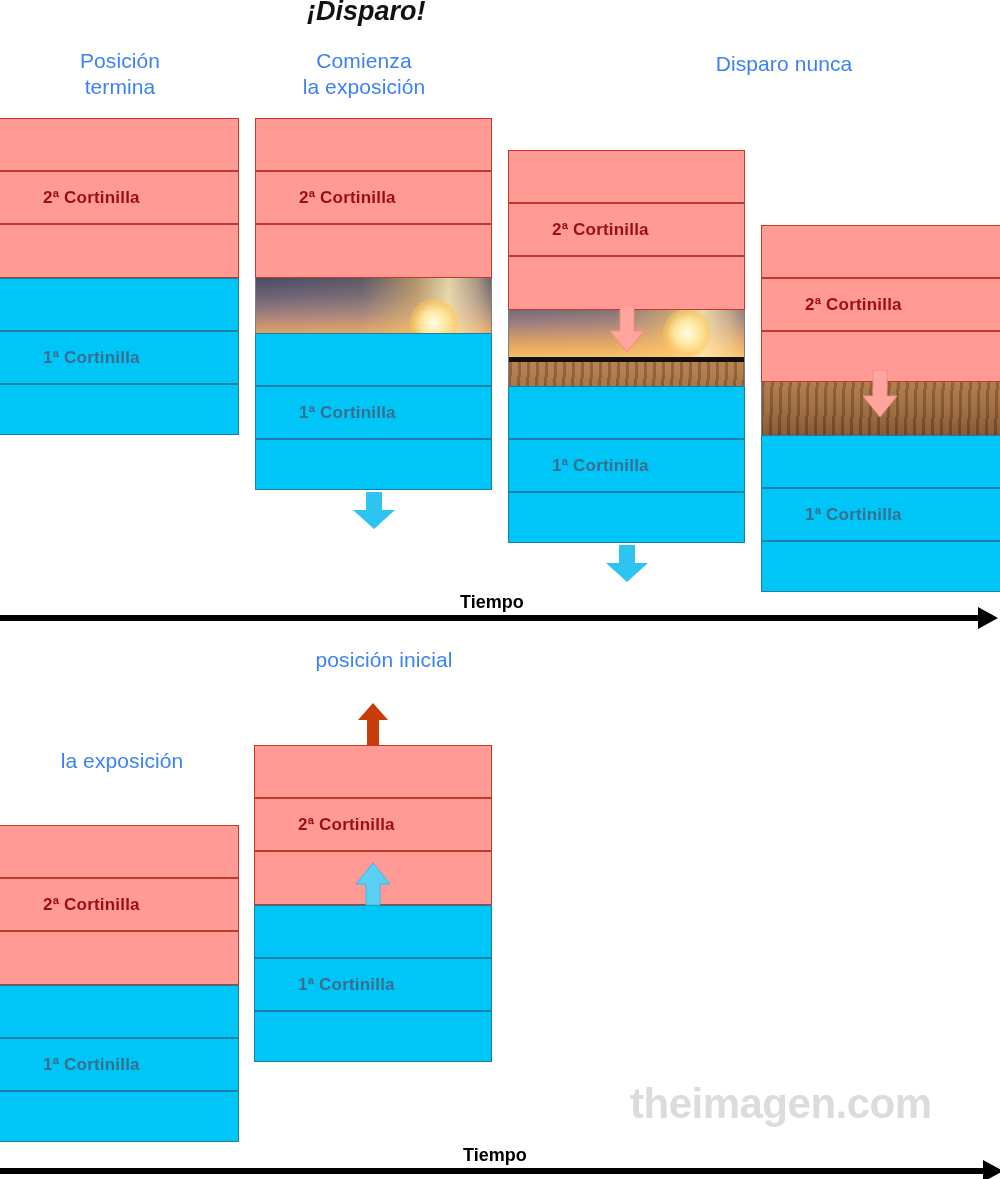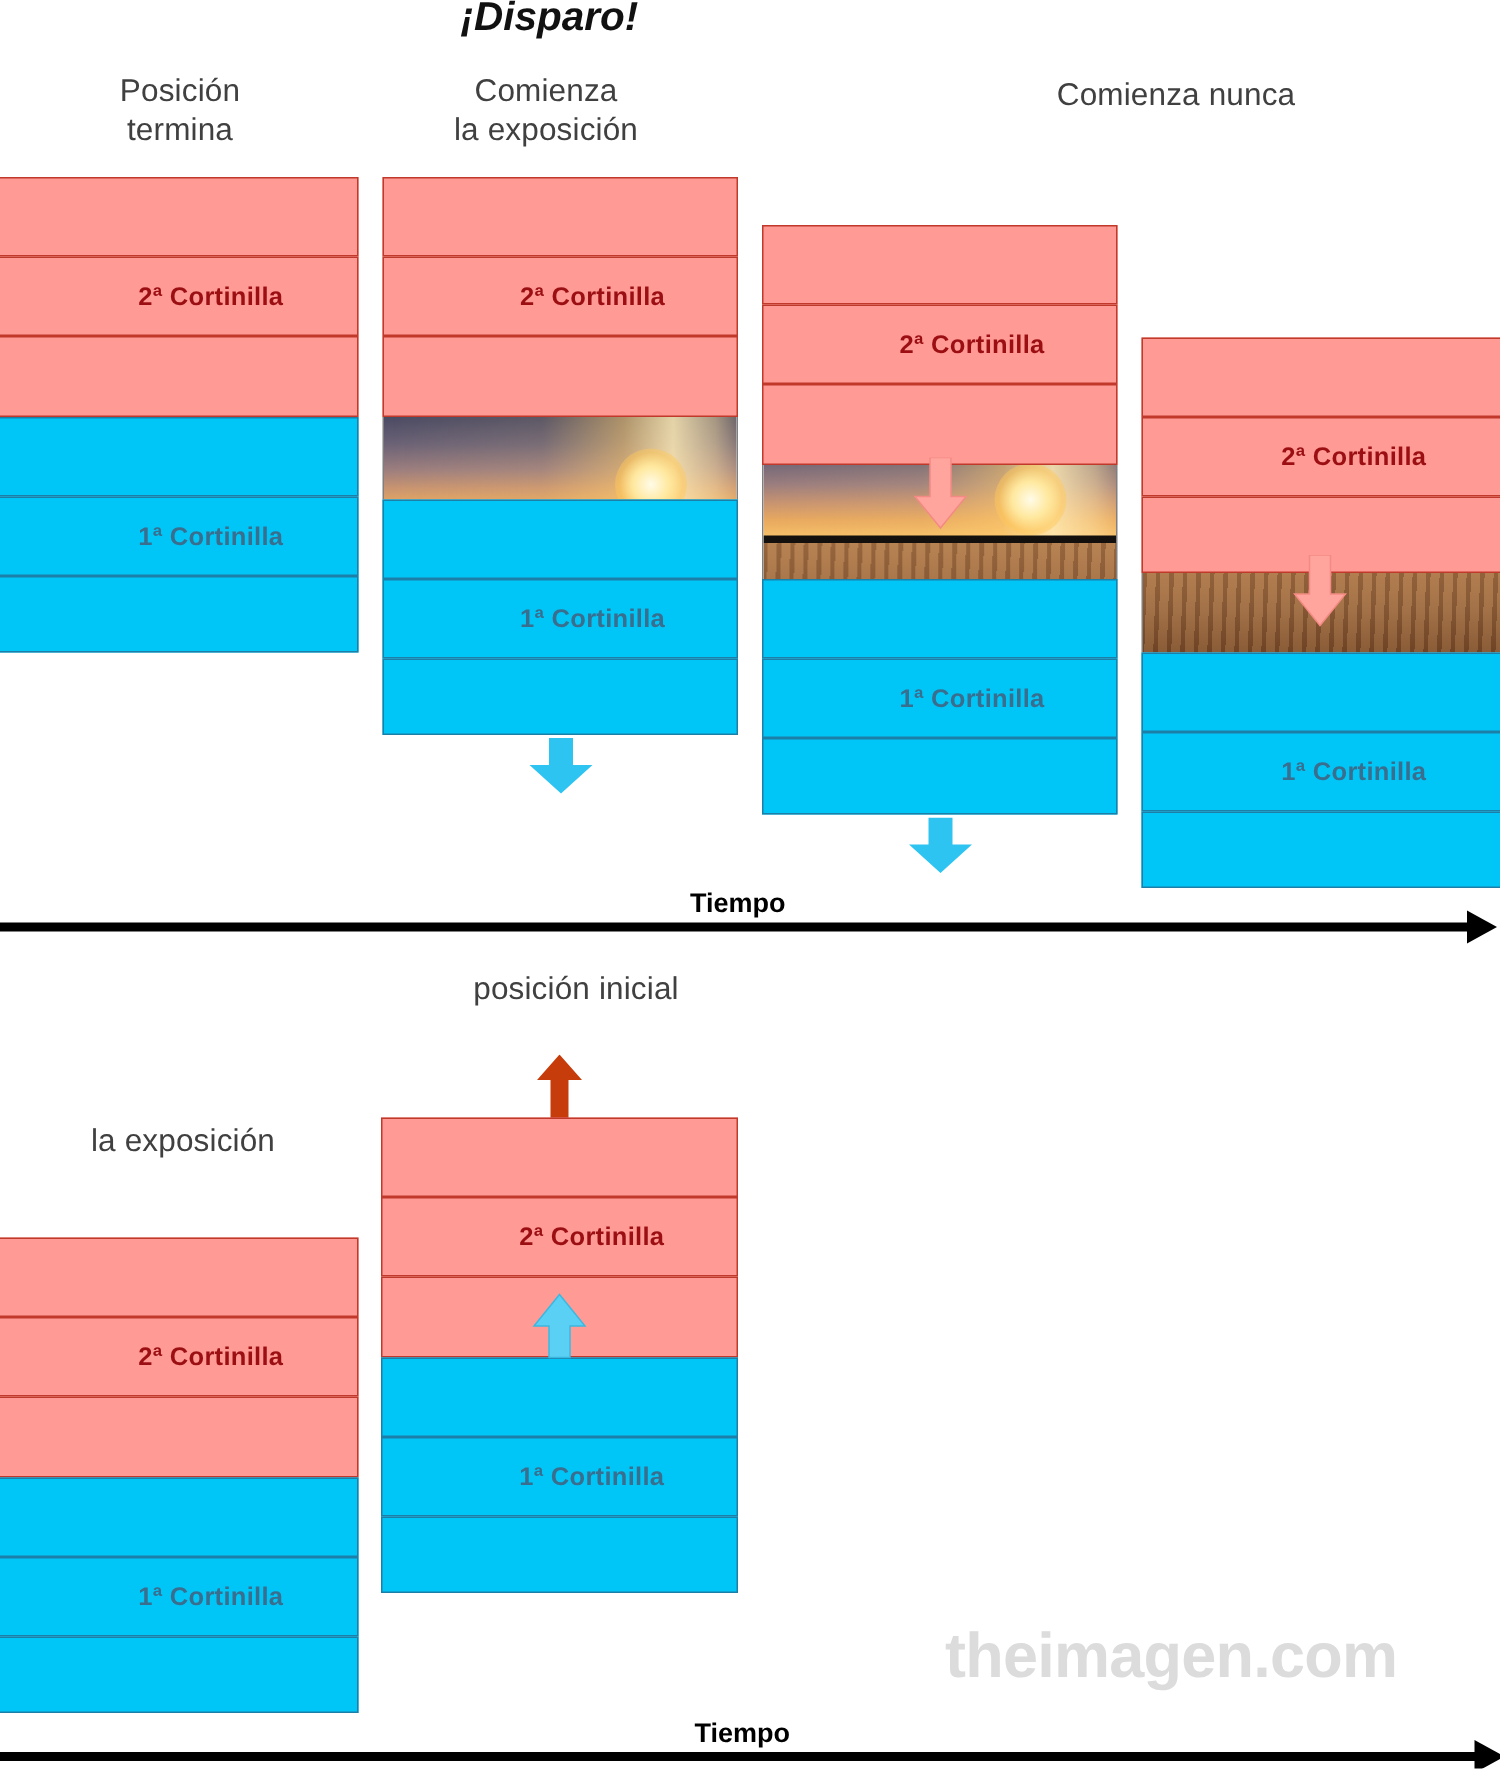--- a/index.html
+++ b/index.html
@@ -14,29 +14,29 @@
   
   .shot-title {
     position: absolute;
     font-style: italic; font-weight: bold;
     font-size: 27px; color: #111111;
     white-space: nowrap;
   }
   .caption {
     position: absolute;
     font-size: 21px; line-height: 26px;
-    color: #404040; text-align: center;
+    color: #3b82f6; text-align: center;
     letter-spacing: .1px;
   }
 
   
   .block { position: absolute; }
   .band {
     position: absolute; left: 0; width: 100%;
-    display: flex; align-items: center; justify-content: center; padding-left: 43px;
+    display: flex; align-items: center; justify-content: flex-start; padding-left: 43px;
   }
   .band.pink {
     background: #FF9A95;
     border: 1px solid #C0392B;
   }
   .band.blue {
     background: #00C6F7;
     border: 1px solid #1B7FA8;
   }
   .band-label { font-size: 17px; font-weight: bold; letter-spacing: .2px; }
@@ -121,21 +121,21 @@
     <div>Posición</div>
     <div>termina</div>
   </div>
 
   <div class="caption" style="left:264px; top:48px; width:200px;">
     <div>Comienza</div>
     <div>la exposición</div>
   </div>
 
   <div class="caption" style="left:608px; top:51px; width:352px;">
-    <div>Comienza nunca</div>
+    <div>Disparo nunca</div>
   </div>
 
   <div class="block" style="left:-1px; top:118px; width:240px; height:317px;">
     <div class="band pink" style="top:0px;   height:53px;"></div>
     <div class="band pink" style="top:53px;  height:53px;">
       <span class="band-label lbl-2">2ª Cortinilla</span>
     </div>
     <div class="band pink" style="top:106px; height:54px;"></div>
     <div class="band blue" style="top:160px; height:53px;"></div>
     <div class="band blue" style="top:213px; height:53px;">

